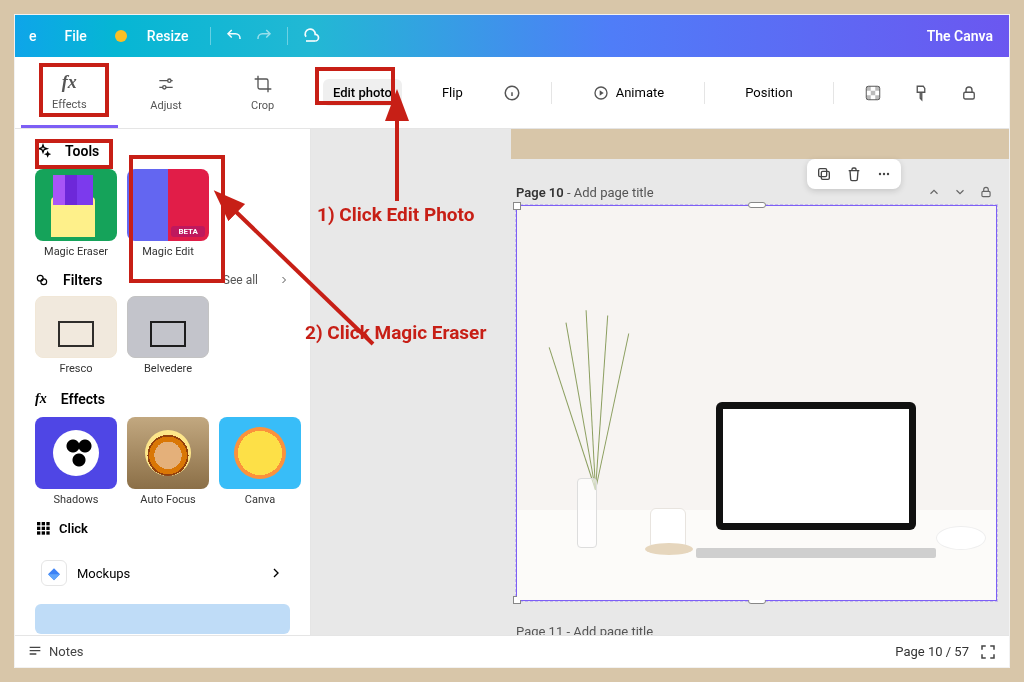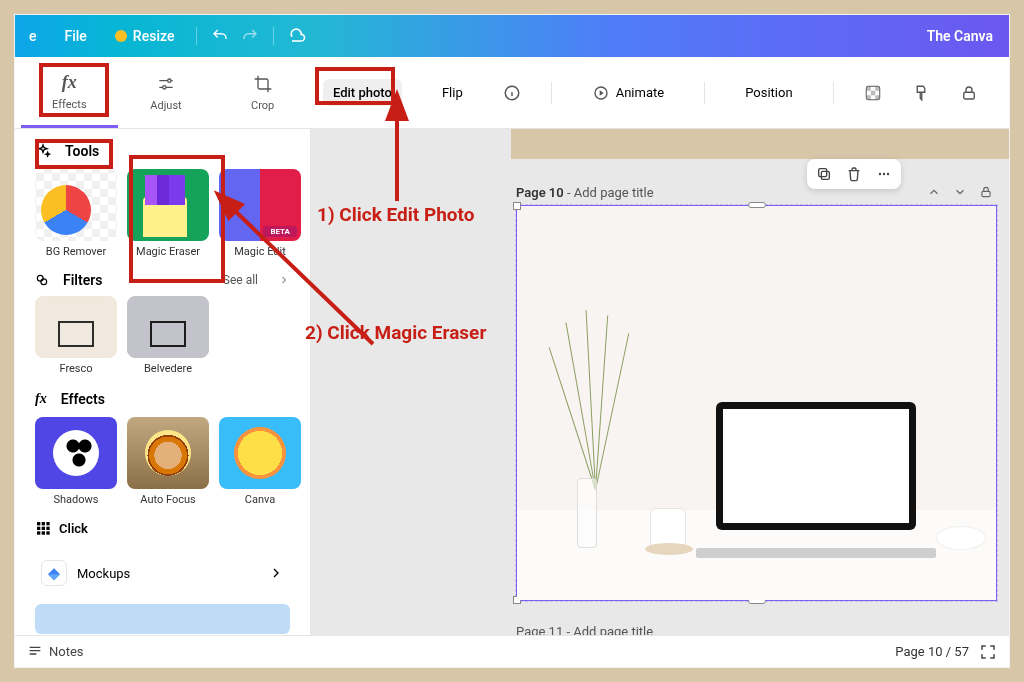--- a/index.html
+++ b/index.html
@@ -11,21 +11,21 @@
     --beige:#d8c6a9;
     --page-bg:#e8e8e8;
   }
   *{box-sizing:border-box;font-family:-apple-system,BlinkMacSystemFont,"Segoe UI",Roboto,Arial,sans-serif}
   body{margin:0;background:var(--beige);padding:14px}
   .app{position:relative;width:996px;height:654px;margin:0 auto;background:#fff;overflow:hidden;border:1px solid rgba(0,0,0,.05)}
 
   
   .topbar{height:42px;background:linear-gradient(90deg,#0ea5e9 0%,#06b6d4 10%,#22b8d4 30%,#4f7df8 60%,#6b57f0 100%);display:flex;align-items:center;color:#fff;font-size:14px;font-weight:500}
   .topbar .menu{padding:0 14px;cursor:pointer}
-  .topbar .resize{display:flex;align-items:center;gap:6px}
+  .topbar .resize{display:flex;align-items:center;gap:20px}
   .topbar .crown{width:12px;height:12px;border-radius:50%;background:#fbbf24}
   .topbar .divider{width:1px;height:18px;background:rgba(255,255,255,.35);margin:0 8px}
   .topbar .icon-btn{width:30px;height:30px;display:flex;align-items:center;justify-content:center;color:#fff;opacity:.95}
   .topbar .flex1{flex:1}
   .topbar .title{padding:0 16px;font-weight:600}
 
   
   .strip{height:72px;display:flex;background:#fff;border-bottom:1px solid var(--border)}
   .side-tabs{width:296px;display:flex;border-right:none}
   .side-tab{flex:1;display:flex;flex-direction:column;align-items:center;justify-content:center;font-size:11px;color:#555;cursor:pointer;gap:4px}
@@ -232,24 +232,20 @@
   <div class="main">
 
     <div class="panel">
       <div class="sec-title">
         <svg width="16" height="16" viewBox="0 0 24 24" fill="none" stroke="currentColor" stroke-width="2">
             <path d="M12 3l1.5 4L18 8.5 13.5 10 12 14l-1.5-4L6 8.5 10.5 7zM19 14l.8 2 2 .8-2 .8-.8 2-.8-2-2-.8 2-.8z"></path>
           </svg>
         <span>Tools</span>
       </div>
       <div class="row3">
-        <div class="tool-card">
-          <div class="thumb bgremove"></div>
-          <div class="lbl">BG Remover</div>
-        </div>
         <div class="tool-card">
           <div class="thumb magiceraser"></div>
           <div class="lbl">Magic Eraser</div>
         </div>
         <div class="tool-card">
           <div class="thumb magicedit">
               <span class="beta">BETA</span>
             </div>
           <div class="lbl">Magic Edit</div>
         </div>

